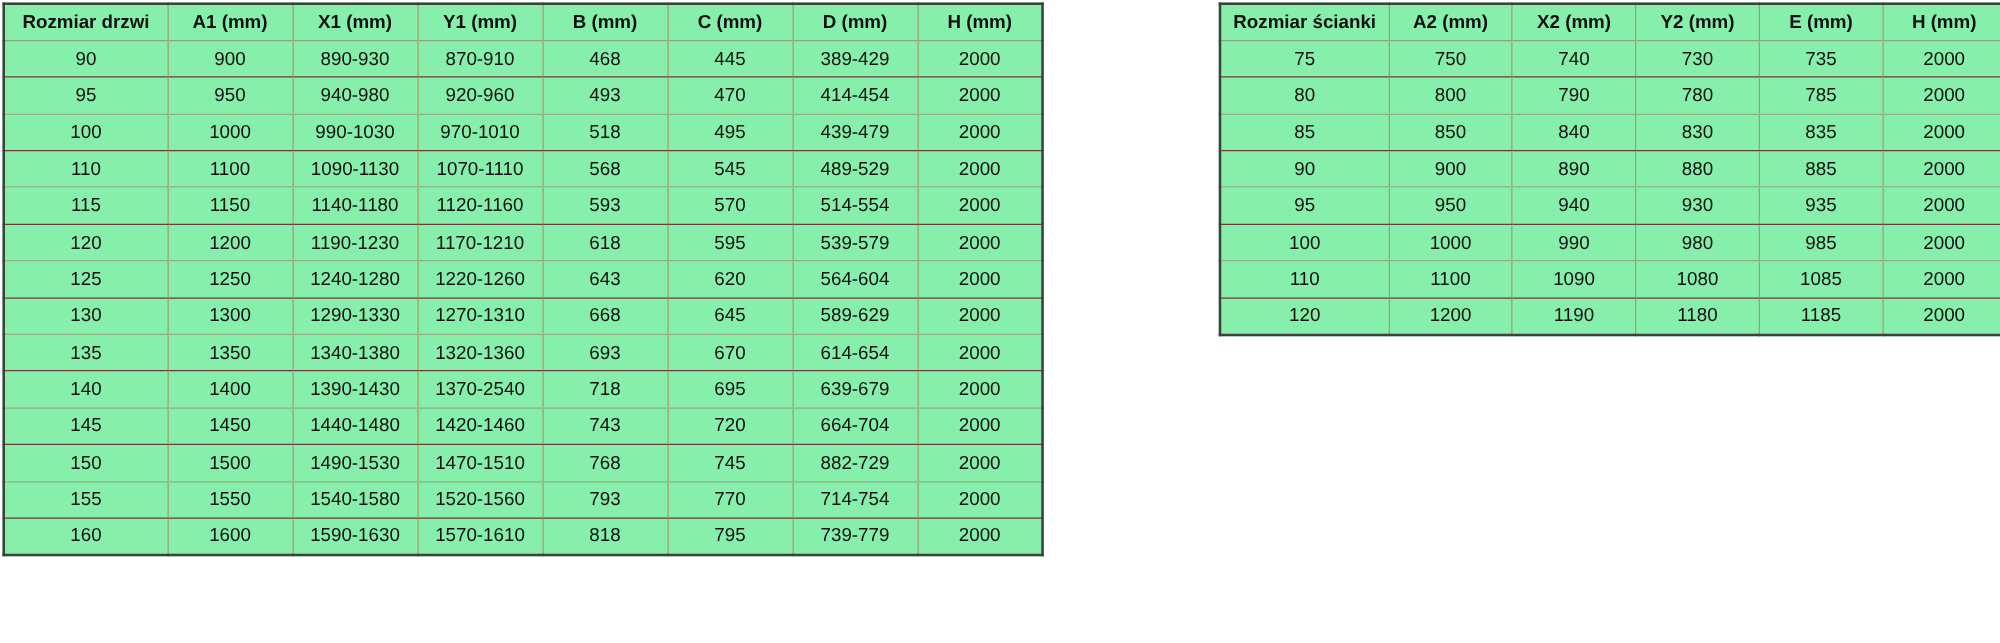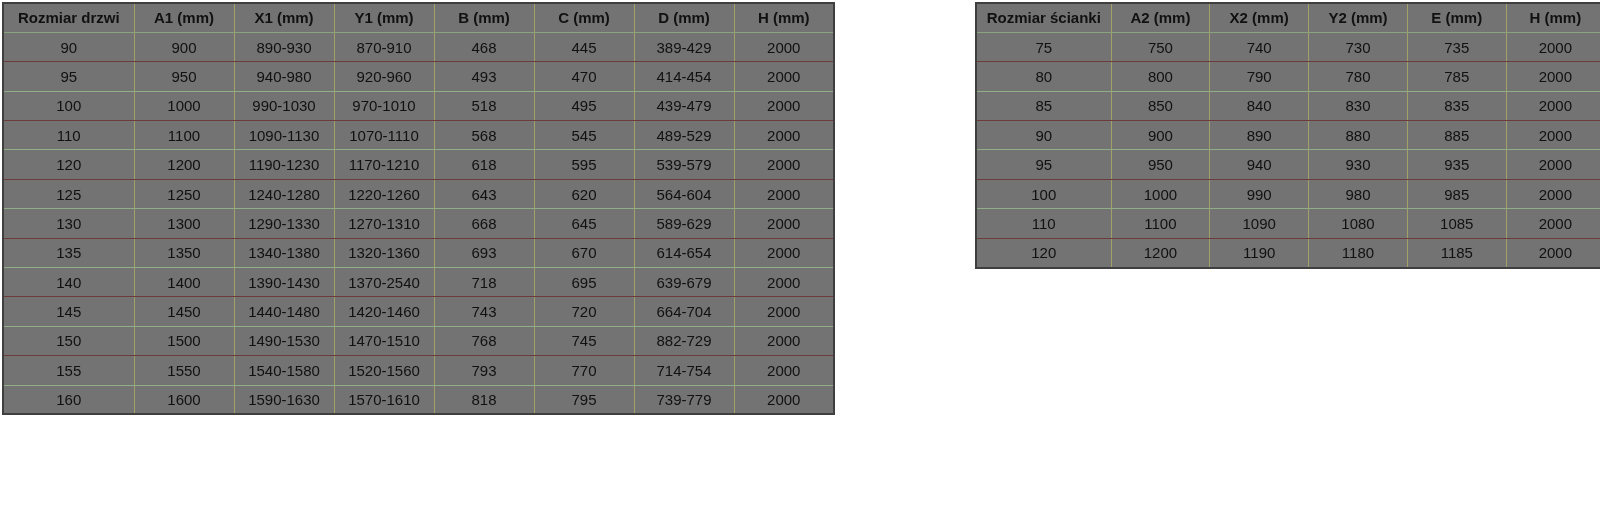--- a/index.html
+++ b/index.html
@@ -26,21 +26,21 @@
     width: 1600px;
     height: 514px;
     overflow: hidden;
   }
   .table-wrap-left  { position: absolute; left: 2px;   top: 2px; }
   .table-wrap-right { position: absolute; left: 935px; top: 2px; padding-left: 40px; }
 
   table {
     border-collapse: collapse;
     table-layout: fixed;
-    background: #737373;
+    background: #86efac;
     border: 2px solid var(--outer_border);
   }
   .tbl-doors { width: 833px; }
   .tbl-walls { width: 631px; }
 
   th, td {
     height: 29.4px;
     padding: 0 4px;
     text-align: center;
     vertical-align: middle;
@@ -115,20 +115,30 @@
             <td>110</td>
             <td>1100</td>
             <td>1090-1130</td>
             <td>1070-1110</td>
             <td>568</td>
             <td>545</td>
             <td>489-529</td>
             <td>2000</td>
           </tr>
           <tr>
+            <td>115</td>
+            <td>1150</td>
+            <td>1140-1180</td>
+            <td>1120-1160</td>
+            <td>593</td>
+            <td>570</td>
+            <td>514-554</td>
+            <td>2000</td>
+          </tr>
+          <tr>
             <td>120</td>
             <td>1200</td>
             <td>1190-1230</td>
             <td>1170-1210</td>
             <td>618</td>
             <td>595</td>
             <td>539-579</td>
             <td>2000</td>
           </tr>
           <tr>

